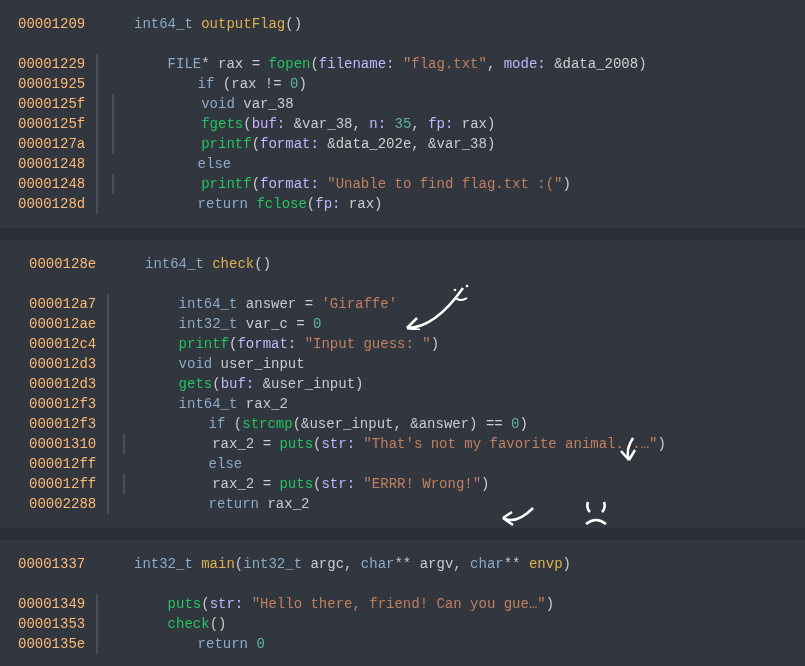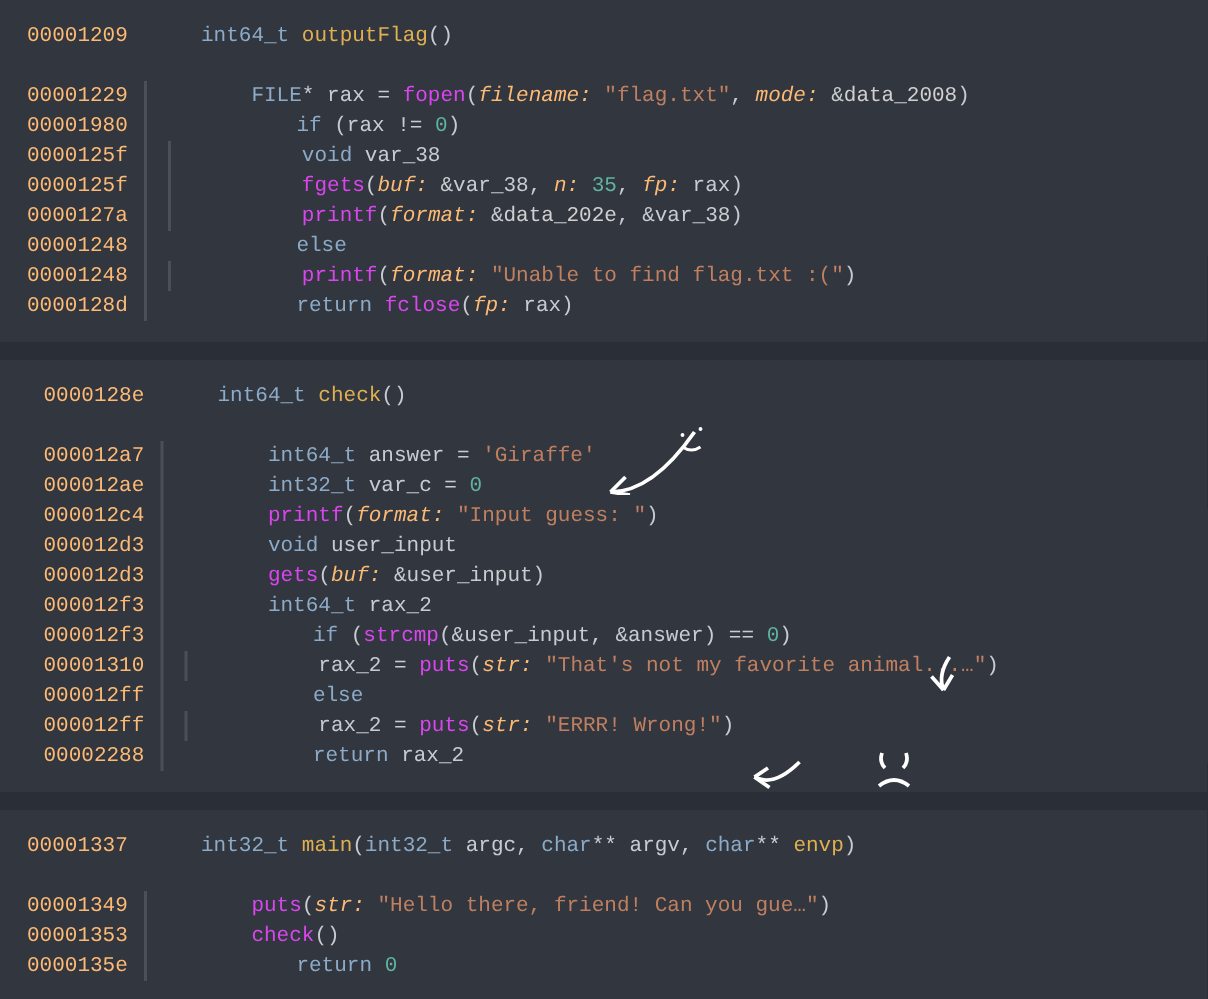--- a/index.html
+++ b/index.html
@@ -45,43 +45,43 @@
     position: absolute;
     left: 16px;
     top: 0;
     bottom: 0;
     width: 2px;
     background: #4a5059;
   }
   .txt { flex: 1; }
   .kw { color: #8cabc8; margin-left: 30px; }
   .type { color: #8cabc8; }
-  .fn { color: #d946ef; }
+  .fn { color: #22c55e; }
   .fnname { color: #e0b050; }
   .var { color: #c8ccd0; }
   .num { color: #5fb3a0; }
   .str { color: #c08060; }
-  .arg { color: #fdba74; font-style: italic; }
+  .arg { color: #c4b5fd; }
   .op { color: #c8ccd0; }
   .data { color: #d0d0d0; }
   svg.annot { position: absolute; pointer-events: none; }
 </style>
 </head>
 <body>
 
 <div class="pane">
   <div class="line">
     <span class="addr">00001209</span>
     <span class="gutter"></span>
     <span class="txt"><span class="type">int64_t</span><span> </span><span class="fnname">outputFlag</span><span class="op">()</span></span>
   </div>
   <div class="line"><span class="addr"></span><span class="gutter"></span><span class="txt"> </span></div>
   <div id="pane1-body">
       <div class="line"><span class="addr">00001229</span><span class="gutter"><span class="vbar"></span></span><span class="txt">    <span class="type">FILE</span><span class="op">* rax = </span><span class="fn">fopen</span><span class="op">(</span><span class="arg">filename: </span><span class="str">"flag.txt"</span><span class="op">, </span><span class="arg">mode: </span><span class="op">&amp;</span><span class="data">data_2008</span><span class="op">)</span></span></div>
-      <div class="line"><span class="addr">00001980</span><span class="gutter"><span class="vbar"></span></span><span class="txt">    <span class="kw">if </span><span class="op">(rax != </span><span class="num">0</span><span class="op">)</span></span></div>
+      <div class="line"><span class="addr">00001925</span><span class="gutter"><span class="vbar"></span></span><span class="txt">    <span class="kw">if </span><span class="op">(rax != </span><span class="num">0</span><span class="op">)</span></span></div>
       <div class="line"><span class="addr">0000125f</span><span class="gutter"><span class="vbar"></span><span class="vbar2"></span></span><span class="txt">        <span class="type">void</span><span class="var"> var_38</span></span></div>
       <div class="line"><span class="addr">0000125f</span><span class="gutter"><span class="vbar"></span><span class="vbar2"></span></span><span class="txt">        <span class="fn">fgets</span><span class="op">(</span><span class="arg">buf: </span><span class="op">&amp;var_38, </span><span class="arg">n: </span><span class="num">35</span><span class="op">, </span><span class="arg">fp: </span><span class="op">rax)</span></span></div>
       <div class="line"><span class="addr">0000127a</span><span class="gutter"><span class="vbar"></span><span class="vbar2"></span></span><span class="txt">        <span class="fn">printf</span><span class="op">(</span><span class="arg">format: </span><span class="op">&amp;</span><span class="data">data_202e</span><span class="op">, &amp;var_38)</span></span></div>
       <div class="line"><span class="addr">00001248</span><span class="gutter"><span class="vbar"></span></span><span class="txt">    <span class="kw">else</span></span></div>
       <div class="line"><span class="addr">00001248</span><span class="gutter"><span class="vbar"></span><span class="vbar2"></span></span><span class="txt">        <span class="fn">printf</span><span class="op">(</span><span class="arg">format: </span><span class="str">"Unable to find flag.txt :("</span><span class="op">)</span></span></div>
       <div class="line"><span class="addr">0000128d</span><span class="gutter"><span class="vbar"></span></span><span class="txt">    <span class="kw">return </span><span class="fn">fclose</span><span class="op">(</span><span class="arg">fp: </span><span class="op">rax)</span></span></div>
     </div>
 </div>
 
 <div class="pane" style="position:relative;padding-left:11px;">

